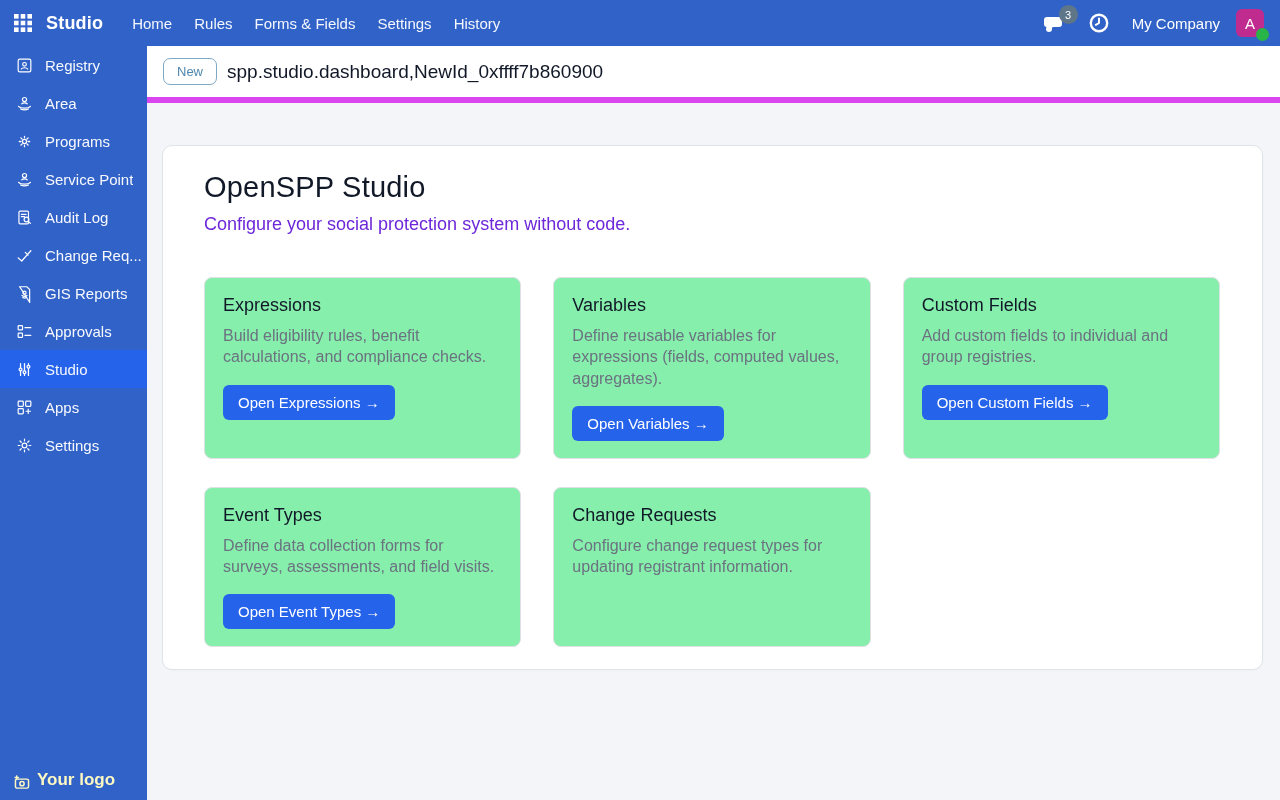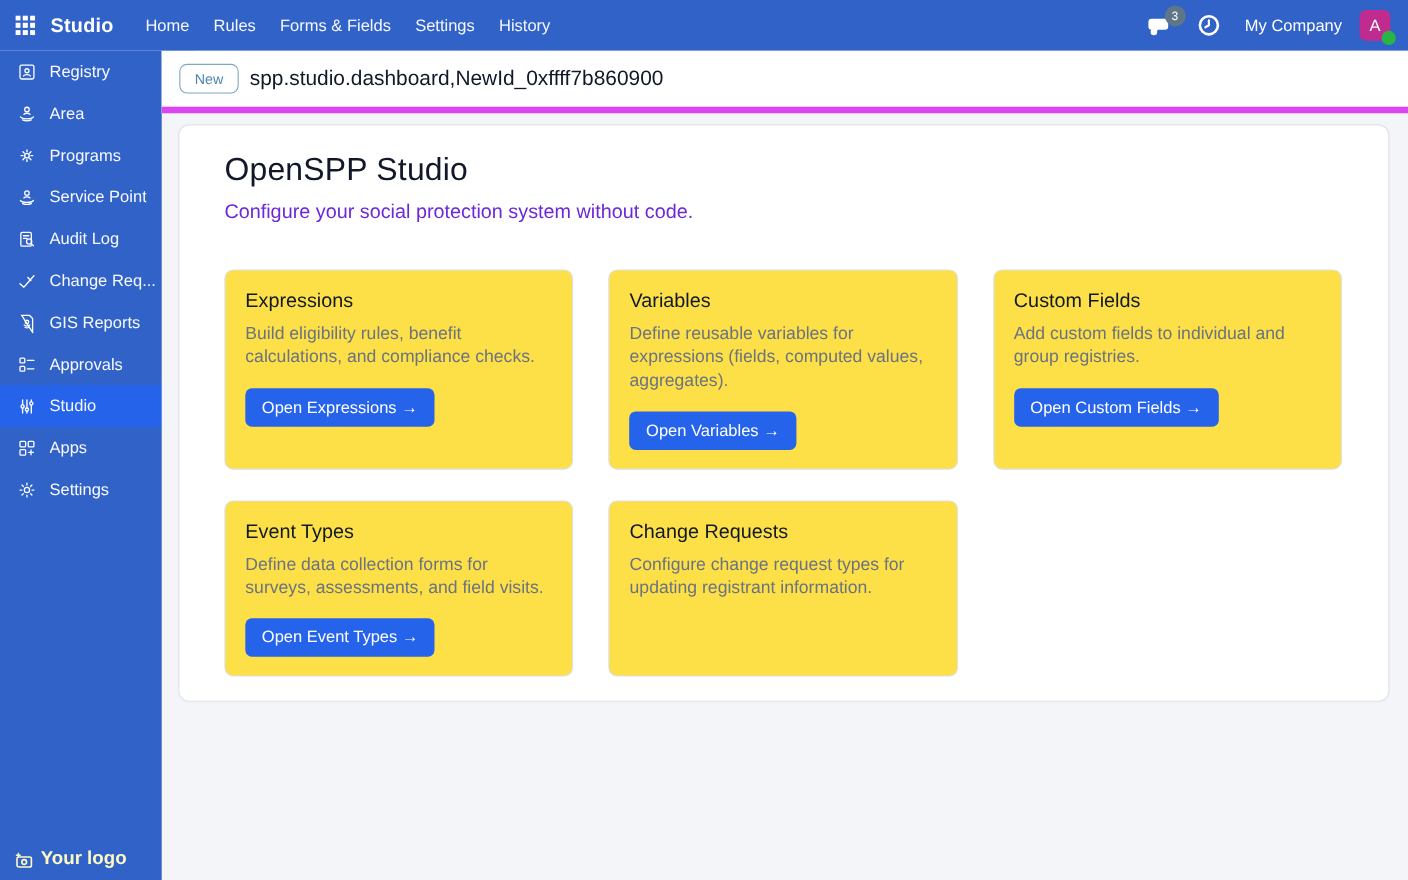--- a/index.html
+++ b/index.html
@@ -43,27 +43,27 @@
   
   .content { position:absolute; top:46px; left:147px; width:1133px; height:754px; background:#F4F5F8; }
   .breadcrumb-bar { height:57px; background:#fff; border-bottom:6px solid #d946ef;
     display:flex; align-items:center; padding-left:16px; gap:10px; }
   .new-pill { border:1px solid #7FA8C4; color:#4F86AE; background:#fff; font-size:13px;
     padding:5px 13px; border-radius:7px; cursor:pointer; font-family:inherit; }
   .bc-title { font-size:19px; color:#111827; }
 
   .page { padding:10px 17px 0 15px; }
   .panel { background:#fff; border:1px solid #E0E3E8; border-radius:10px; height:525px;
-    padding:25px 42px 0 41px; box-shadow:0 1px 2px rgba(0,0,0,.02); }
+    padding:25px 42px 0 41px; box-shadow:0 1px 2px rgba(0,0,0,.02);margin-top:32px; }
   .panel h1 { font-size:29px; font-weight:500; color:#111827; letter-spacing:.2px; }
   .subtitle { font-size:18px; color:#6d28d9; margin-top:10px; }
 
   .cards-grid { margin-top:42px; display:grid; grid-template-columns:repeat(3,1fr);
     gap:28px 32px; }
-  .card { border:1px solid #DDE0E5; border-radius:8px; padding:17px 18px; background:#fde047;
+  .card { border:1px solid #DDE0E5; border-radius:8px; padding:17px 18px; background:#86efac;
     display:flex; flex-direction:column; align-items:flex-start; }
   .card h2 { font-size:18px; font-weight:500; color:#111827; margin-bottom:9px; }
   .card p { font-size:16px; color:#6B7280; line-height:1.33; }
   .card-btn { margin-top:17px; background:#2563EB; color:#fff; border:none; border-radius:6px;
     font-size:15px; padding:9px 15px; cursor:pointer; font-family:inherit; }
 
   svg { display:block; }
 </style>
 </head>
 <body>

